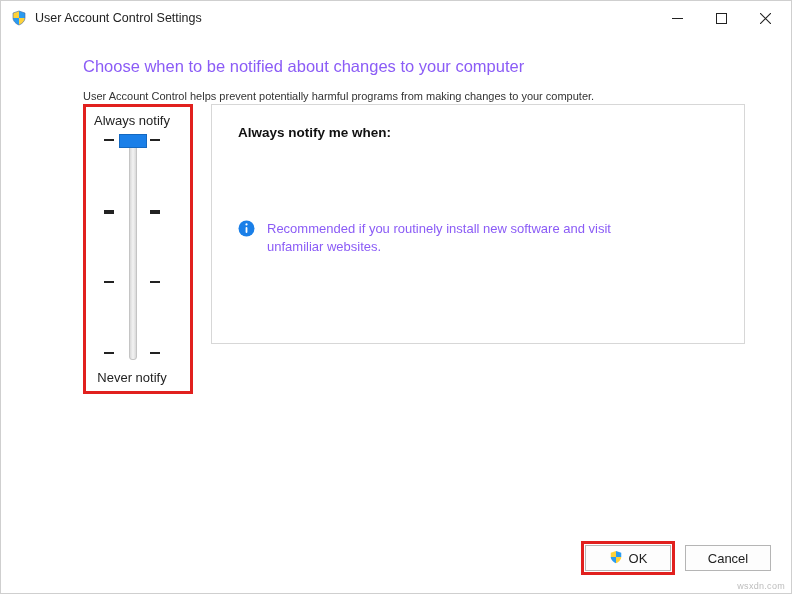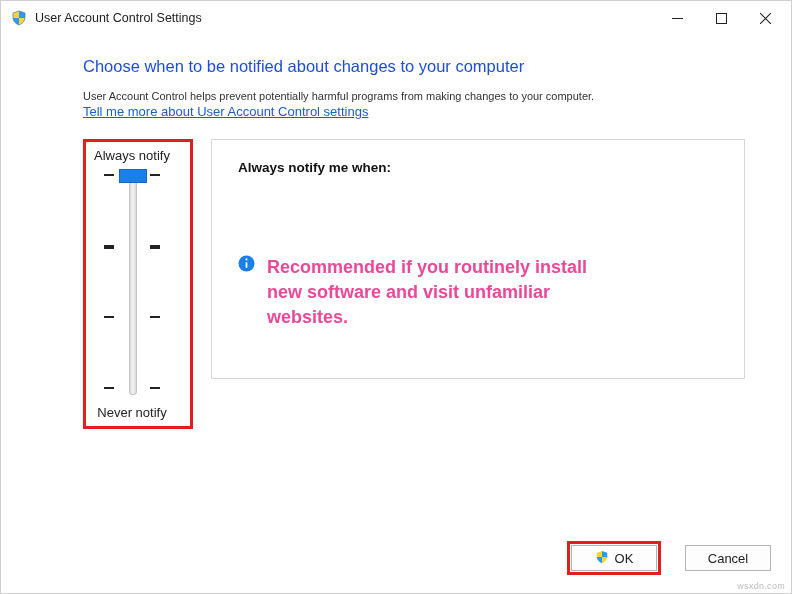--- a/index.html
+++ b/index.html
@@ -43,21 +43,21 @@
     margin: 0;
     color: #222;
   }
   .winbtn svg { display: block; }
 
   .content {
     padding: 14px 46px 0 82px;
   }
   .heading {
     font-size: 16.5px;
-    color: #1d4ed8;
+    color: #8b5cf6;
     font-weight: 400;
     margin: 8px 0 14px 0;
   }
   .descr {
     font-size: 11px;
     color: #333;
     margin: 0 0 2px 0;
   }
   .link {
     color: #1a5fc7;
@@ -155,34 +155,33 @@
     padding: 4px 0;
     max-width: 380px;
   }
   .recommend-row {
     display: flex;
     align-items: flex-start;
     margin-top: 80px;
     gap: 12px;
   }
   .recommend-text {
-    font-size: 18px;
-    color: #ec4899;
+    font-size: 13px;
+    color: #8b5cf6;
     line-height: 1.4;
     max-width: 360px;
-    font-weight: bold;
   }
 
   
   .button-row {
     position: absolute;
     right: 20px;
     bottom: 18px;
     display: flex;
-    gap: 24px;
+    gap: 10px;
     align-items: center;
   }
   .btn {
     height: 26px;
     min-width: 86px;
     background: #fdfdfd;
     border: 1px solid #b5b5b5;
     font-size: 13px;
     color: #222;
     display: flex;
@@ -240,21 +239,20 @@
     <div class="winbtn">
       <svg width="11" height="11" viewBox="0 0 11 11">
           <path d="M0 0 L11 11 M11 0 L0 11" stroke="#222" stroke-width="1.1"></path>
         </svg>
     </div>
   </div>
 
   <div class="content">
     <div class="heading">Choose when to be notified about changes to your computer</div>
     <div class="descr">User Account Control helps prevent potentially harmful programs from making changes to your computer.</div>
-    <a class="link">Tell me more about User Account Control settings</a>
 
     <div class="body-row">
 
       <div class="slider-col">
         <div class="slider-label-top">Always notify</div>
 
         <div class="slider-track-wrap">
           <div class="slider-rail"></div>
           <div class="tick l t0"></div>
           <div class="tick r t0"></div>

